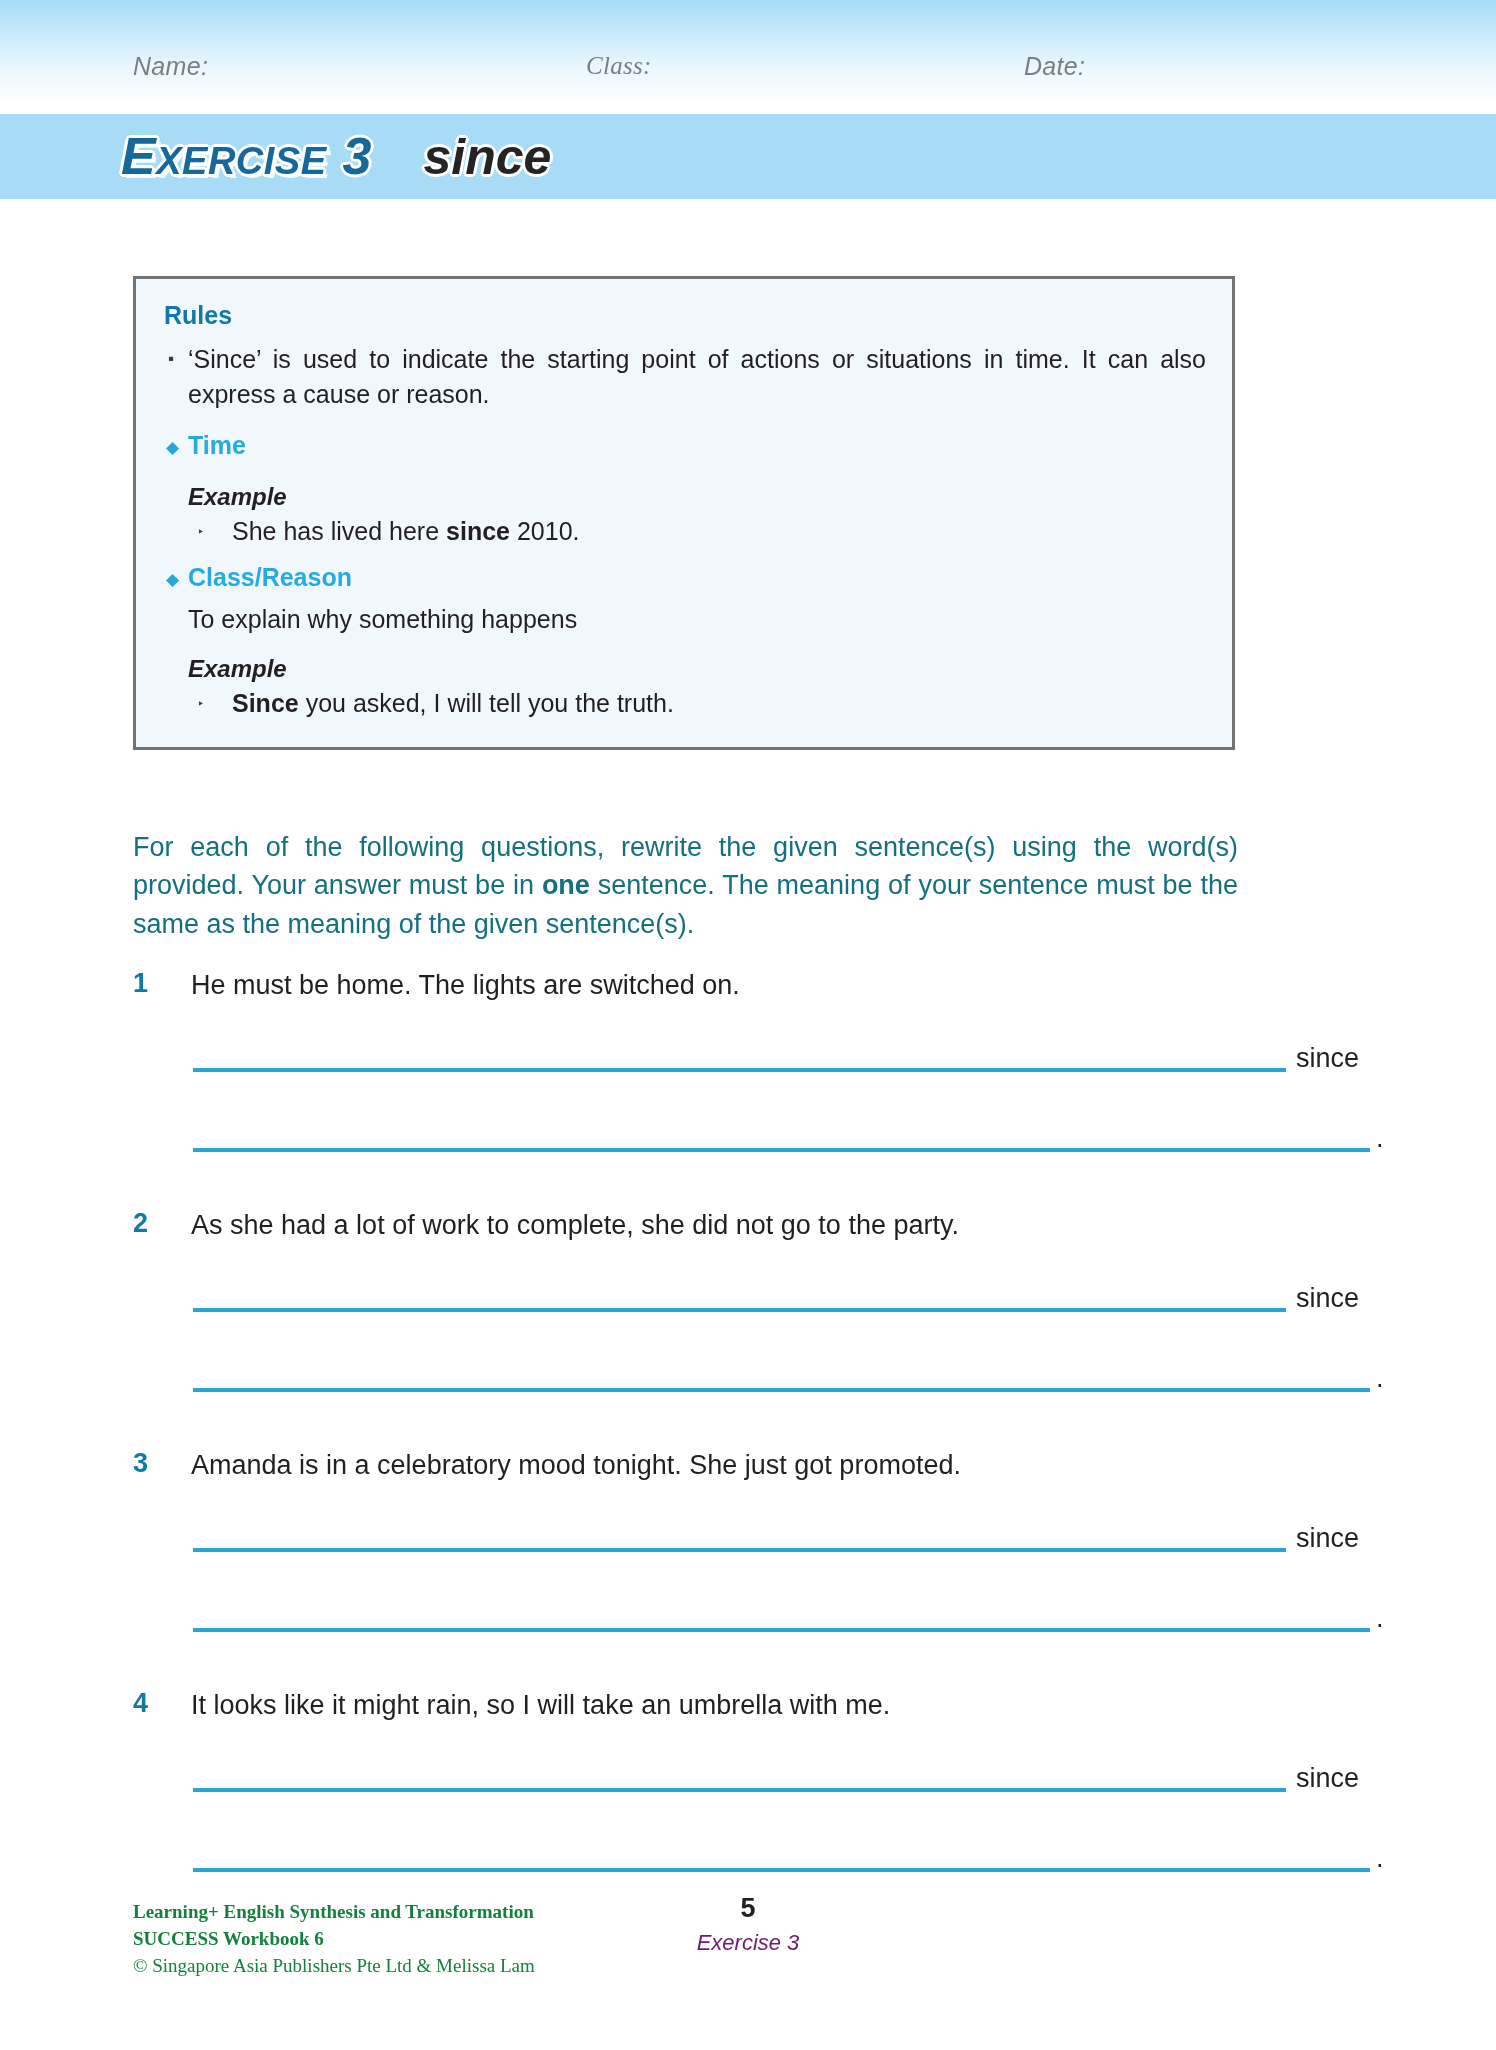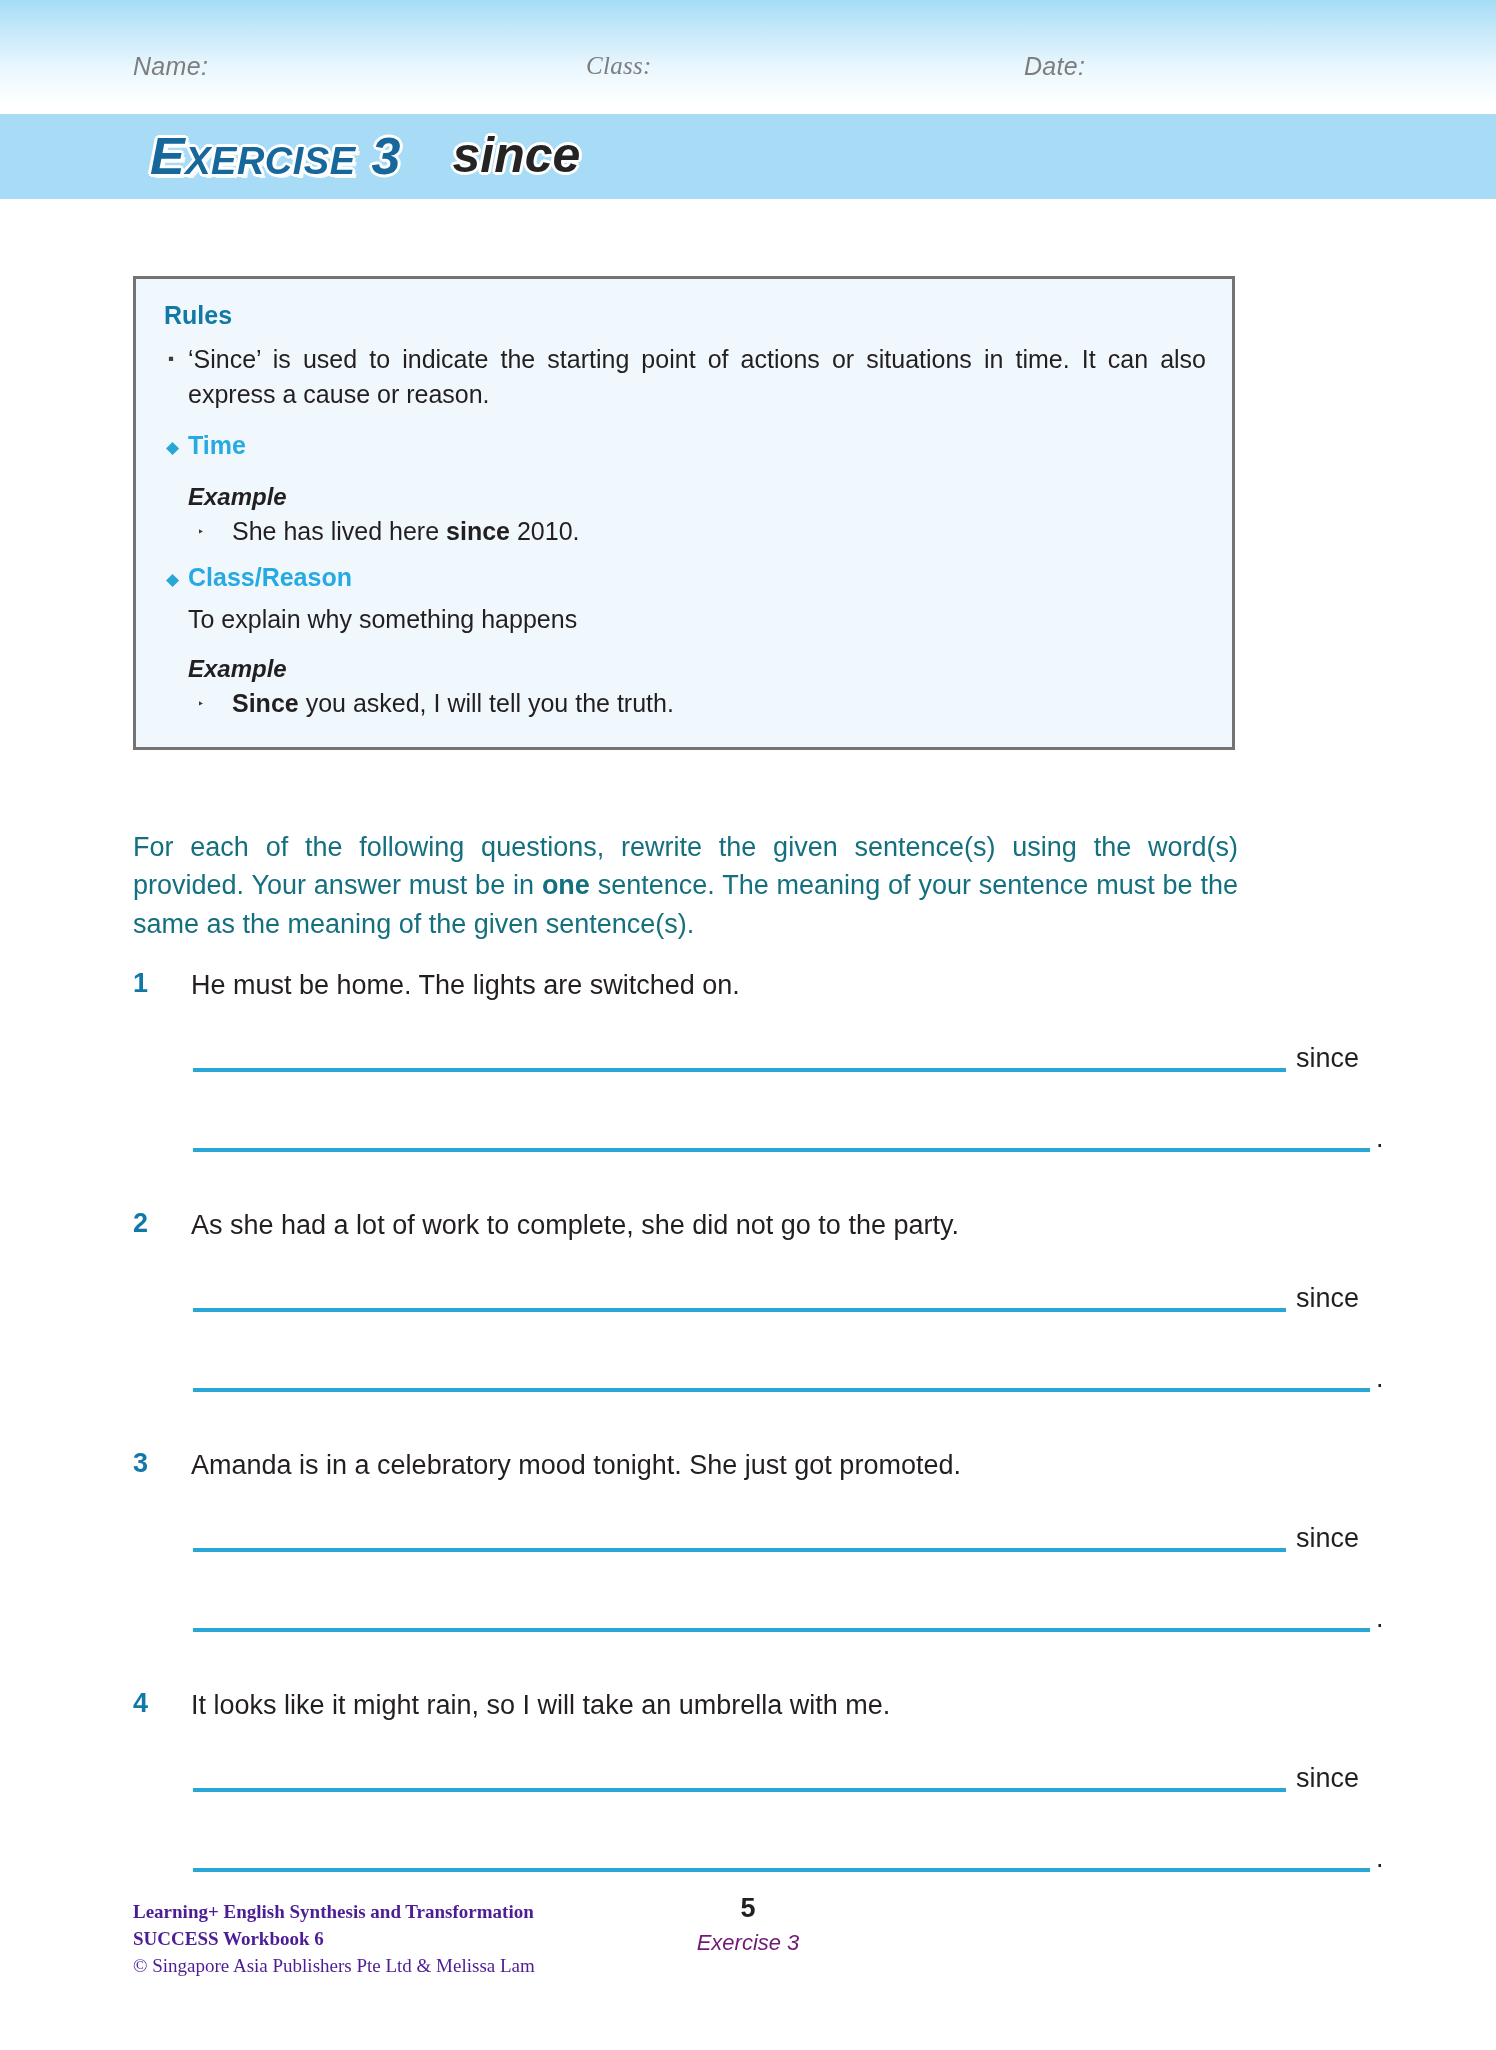--- a/index.html
+++ b/index.html
@@ -47,24 +47,24 @@
   
   .title-band {
     position: absolute;
     left: 0; top: 114px;
     width: 1496px;
     height: 85px;
     background: #a8dcf6;
   }
   .title-inner {
     position: absolute;
-    left: 150px;
+    left: 121px;
     top: 12px;
     display: flex;
-    align-items: flex-start;
+    align-items: flex-end;
     white-space: nowrap;
   }
   .ex-word {
     font-family: "Liberation Sans", sans-serif;
     font-weight: bold;
     font-style: italic;
     font-size: 52px;
     color: #16679c;
     letter-spacing: 0.5px;
     -webkit-text-stroke: 0px;
@@ -235,21 +235,21 @@
   }
 
   
   .footer-left {
     position: absolute;
     left: 133px;
     top: 1899px;
     font-family: "Liberation Serif", serif;
     font-size: 19px;
     font-weight: bold;
-    color: #4c1d95;
+    color: #15803d;
     line-height: 1.42;
   }
   .footer-left .cpy { font-weight: normal; }
   .footer-center {
     position: absolute;
     left: 648px;
     top: 1892px;
     width: 200px;
     text-align: center;
   }

